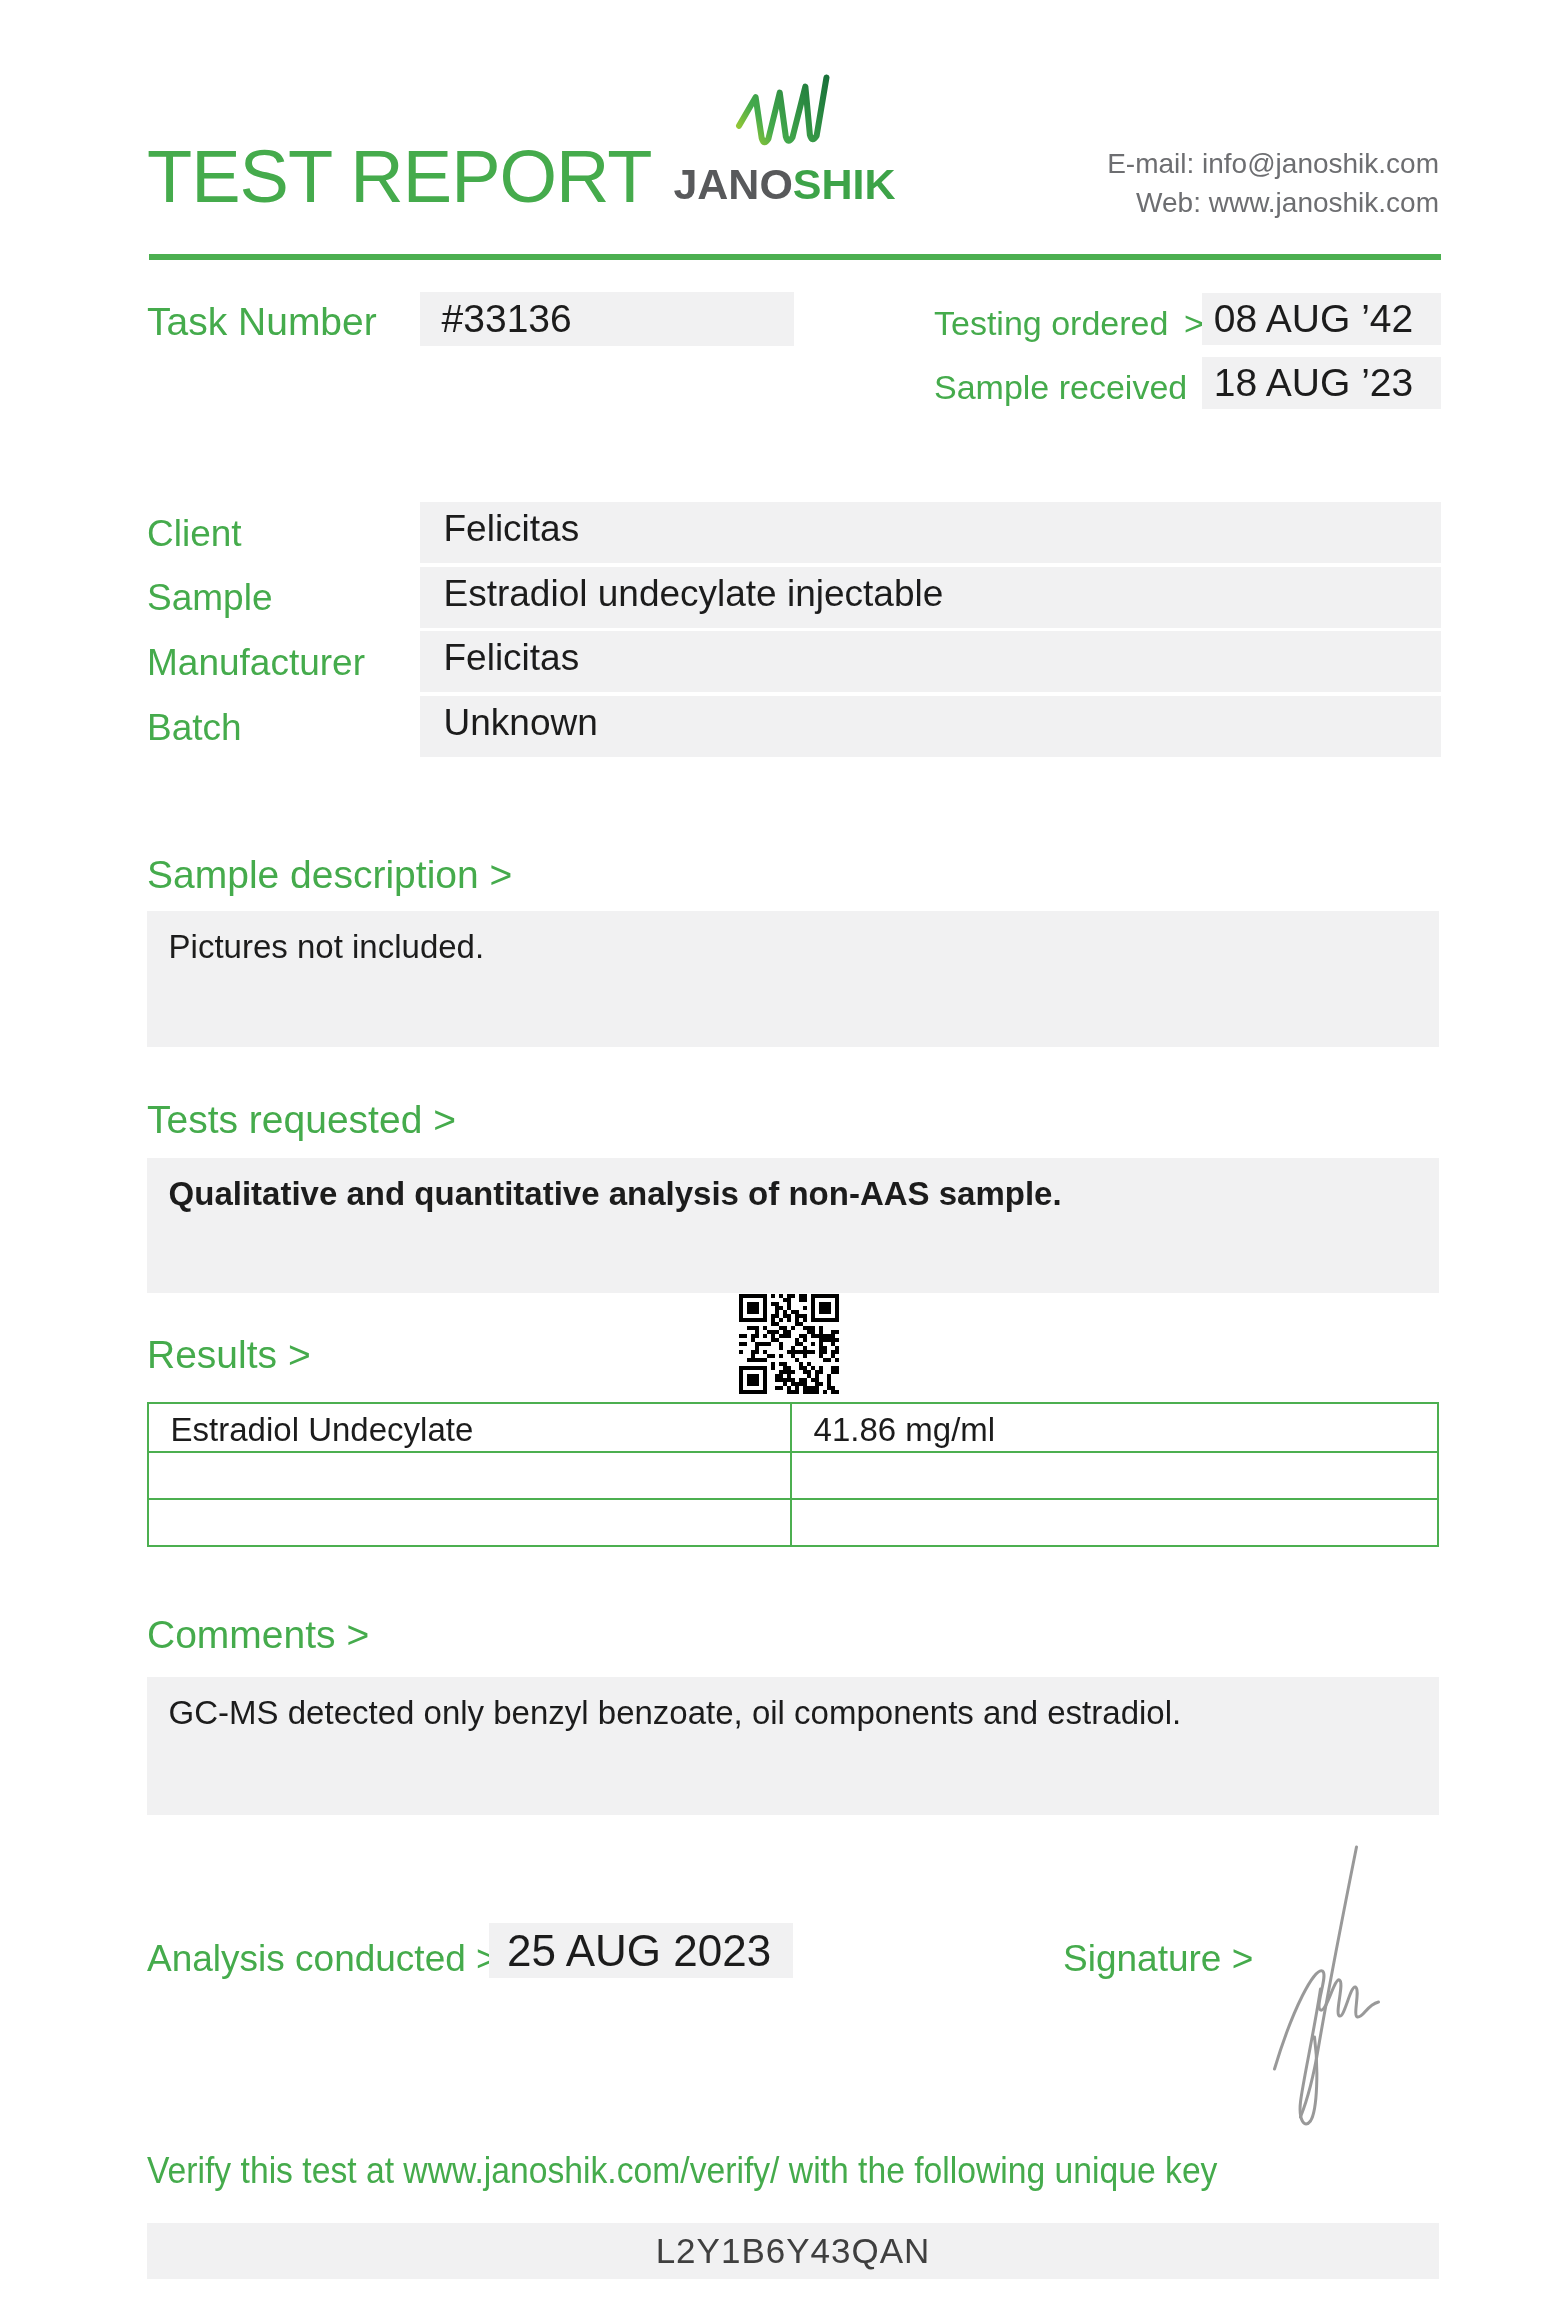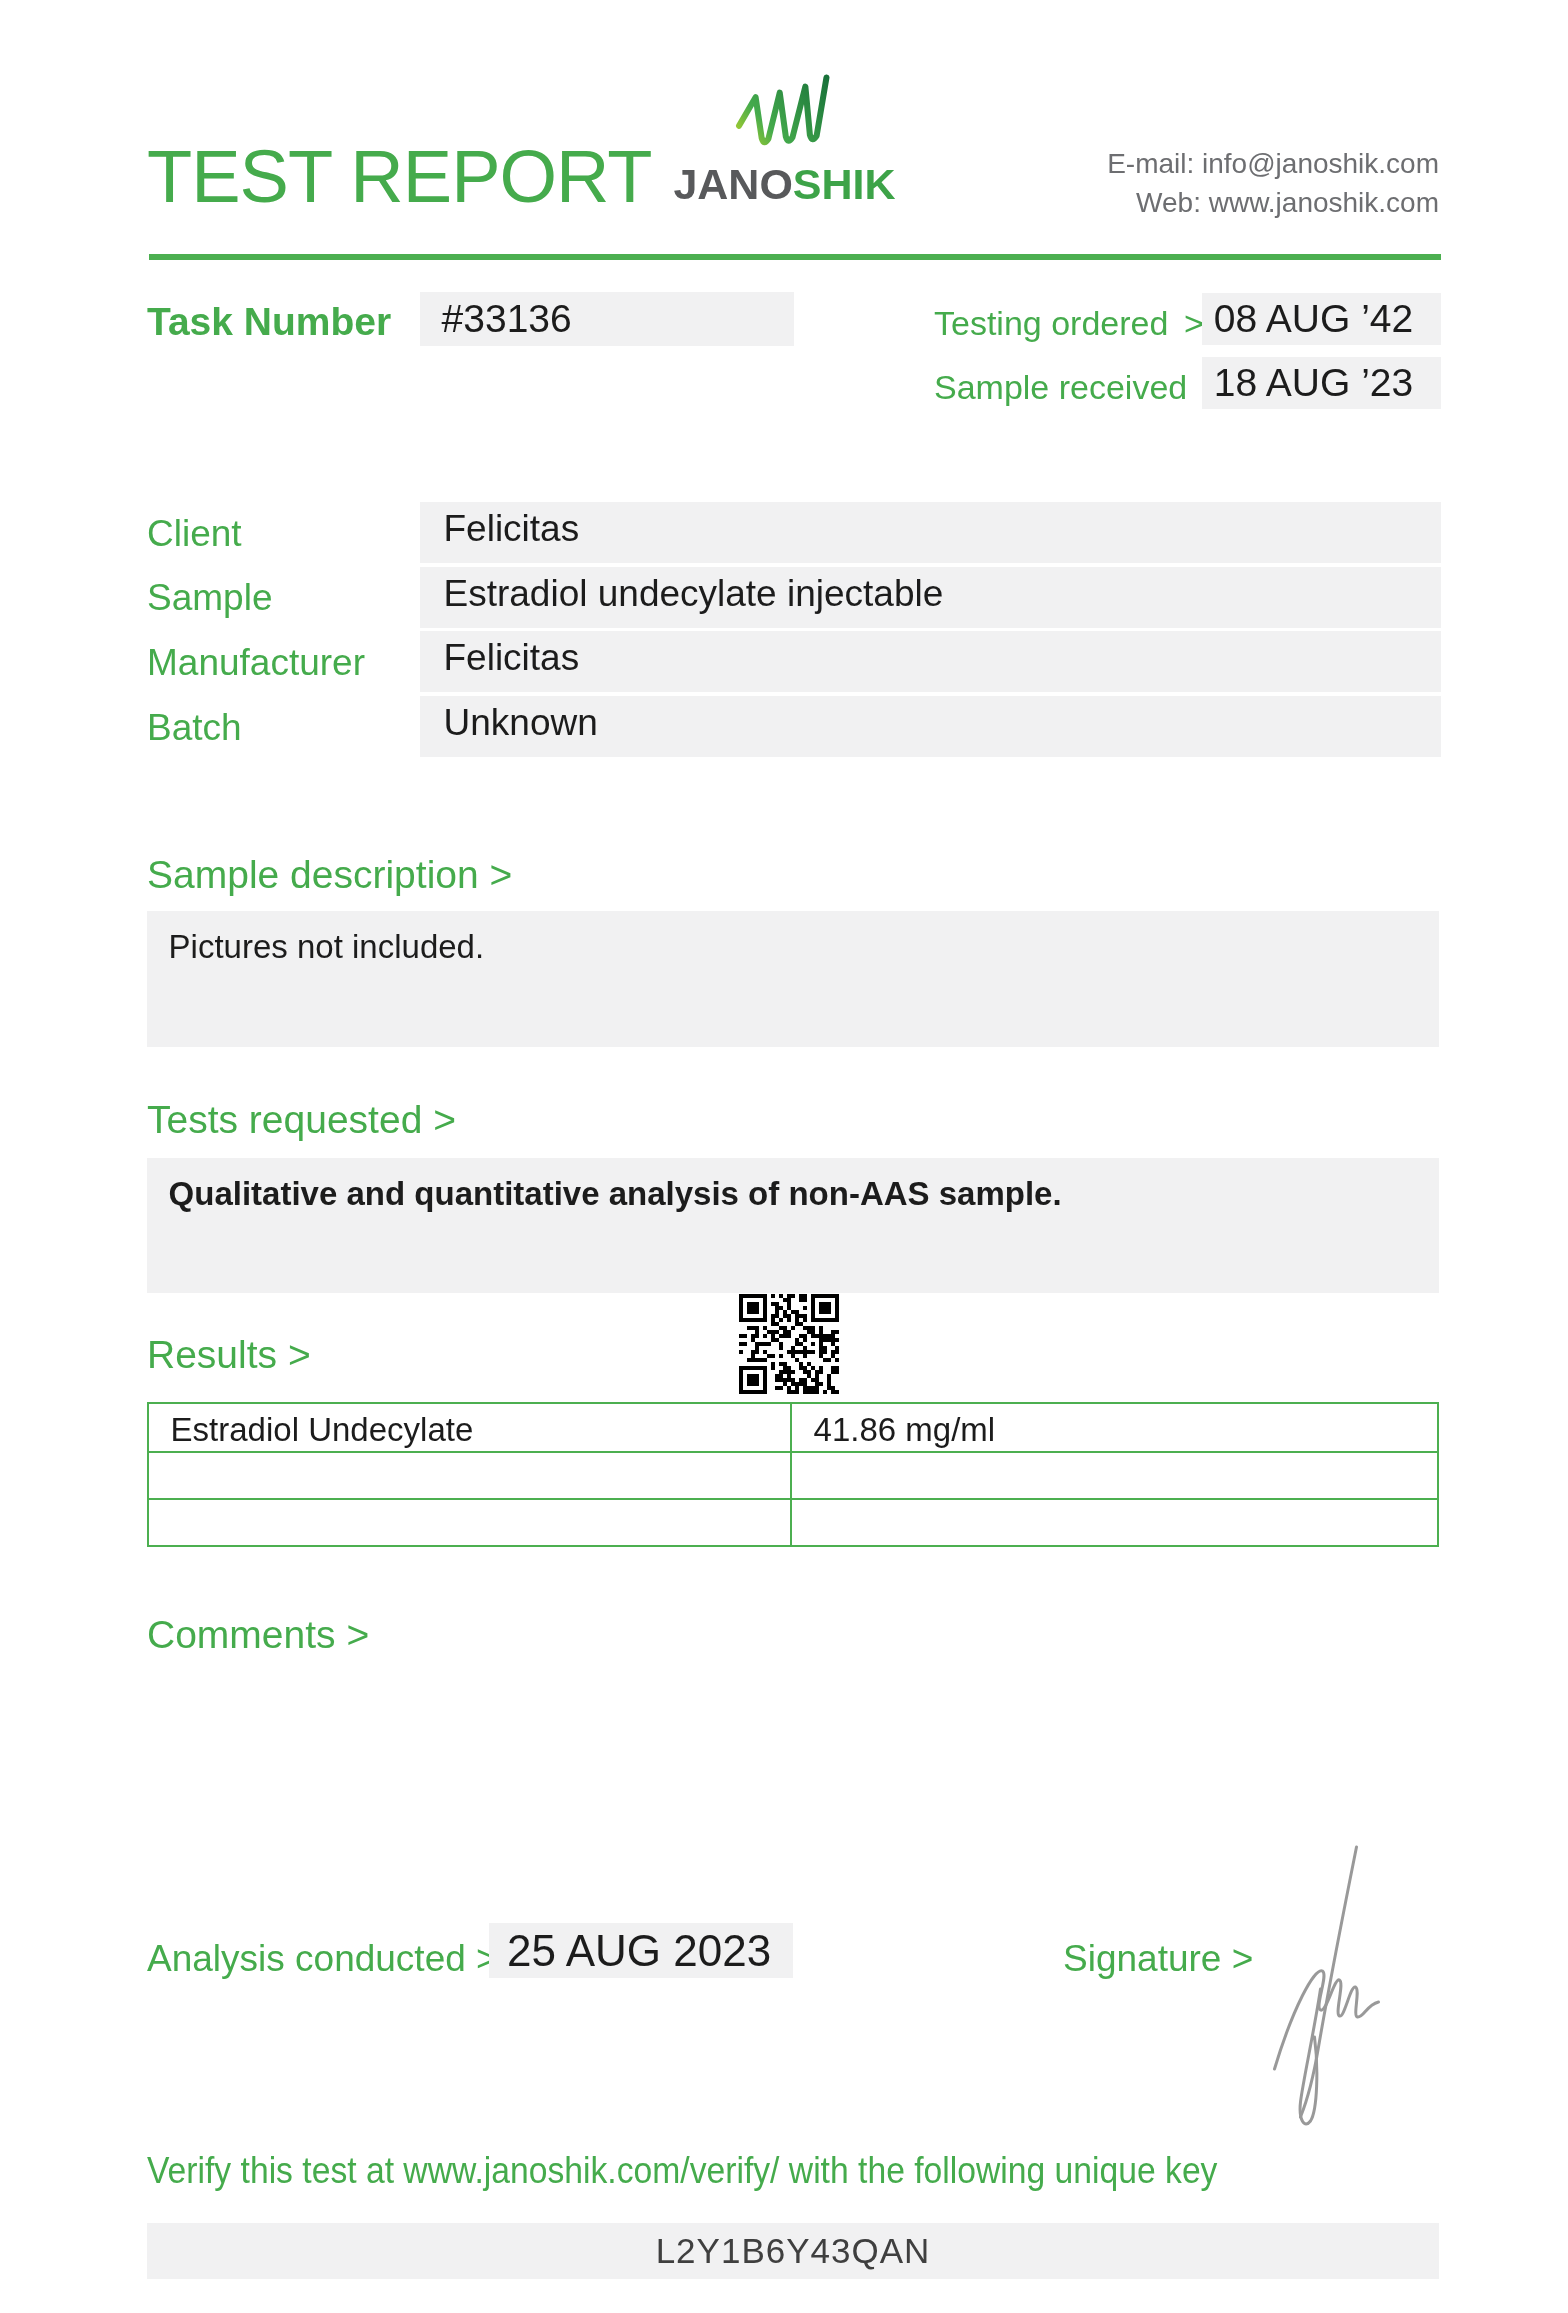--- a/index.html
+++ b/index.html
@@ -21,21 +21,21 @@
   
   .title{left:147px;top:139px;font-size:74px;line-height:76px;color:var(--accent-green);letter-spacing:-1px;font-stretch:condensed;}
   .logo-icon{left:733px;top:69px;width:98px;height:88px;}
   .logo-text{left:659px;top:160px;width:251px;text-align:center;font-size:43px;font-weight:bold;letter-spacing:0;color:var(--logo-dark);font-stretch:condensed;white-space:nowrap;}
   .logo-text .shik{color:#3da348;}
   .contact{right:129px;top:144px;text-align:right;font-size:28px;line-height:39px;color:var(--gray-text);font-stretch:condensed;}
   .rule{left:149px;top:254px;width:1292px;height:5.9px;background:var(--border-green);}
 
   
   .label-green{color:var(--accent-green);font-stretch:condensed;}
-  .task-label{left:147px;top:300px;font-size:39px;font-weight:bold;}
+  .task-label{left:147px;top:300px;font-size:39px;}
   .gray-box{background:var(--box-gray);color:var(--text-dark);}
   .task-box{left:420px;top:292px;width:374px;height:54px;font-size:39px;line-height:54px;padding-left:21.6px;}
   .date-row{display:flex;gap:15.7px;font-size:34px;align-items:center;margin-left:32px;}
   .to-row{left:902px;top:304px;}
   .sr-row{left:902px;top:368px;}
   .date-box{width:239px;height:52px;font-size:39px;line-height:52px;padding-left:11.8px;}
   .to-box{left:1202px;top:293px;}
   .sr-box{left:1202px;top:357px;}
 
   
@@ -449,20 +449,21 @@
       <div class="t-cell t-c1"></div>
       <div class="t-cell t-c2"></div>
     </div>
     <div class="t-row">
       <div class="t-cell t-c1"></div>
       <div class="t-cell t-c2"></div>
     </div>
   </div>
 
   <div class="abs label-green section-heading" style="top:1613px">Comments &gt;</div>
+  <div class="abs gray-box text-box cm-box">GC-MS detected only benzyl benzoate, oil components and estradiol.</div>
 
   <div class="abs label-green analysis-label">Analysis conducted &gt;</div>
   <div class="abs gray-box analysis-box">25 AUG 2023</div>
 
   <div class="abs label-green signature-label">Signature &gt;</div>
 
   <div class="abs signature">
     <svg width="125" height="290" viewBox="0 0 120 290" fill="none" stroke="#8f8f8f" stroke-width="3" stroke-linecap="round" stroke-linejoin="round" opacity="0.9">
       <path d="M94 8 C86 48 66 150 56 208 C50 244 42 268 38 278"></path>
       <path d="M12 230 C30 170 52 128 60 132 C66 136 52 168 58 171 C64 174 72 138 77 141 C82 144 72 175 77 177 C82 179 88 146 93 148 C98 151 90 177 95 178 C101 179 104 166 116 163"></path>

